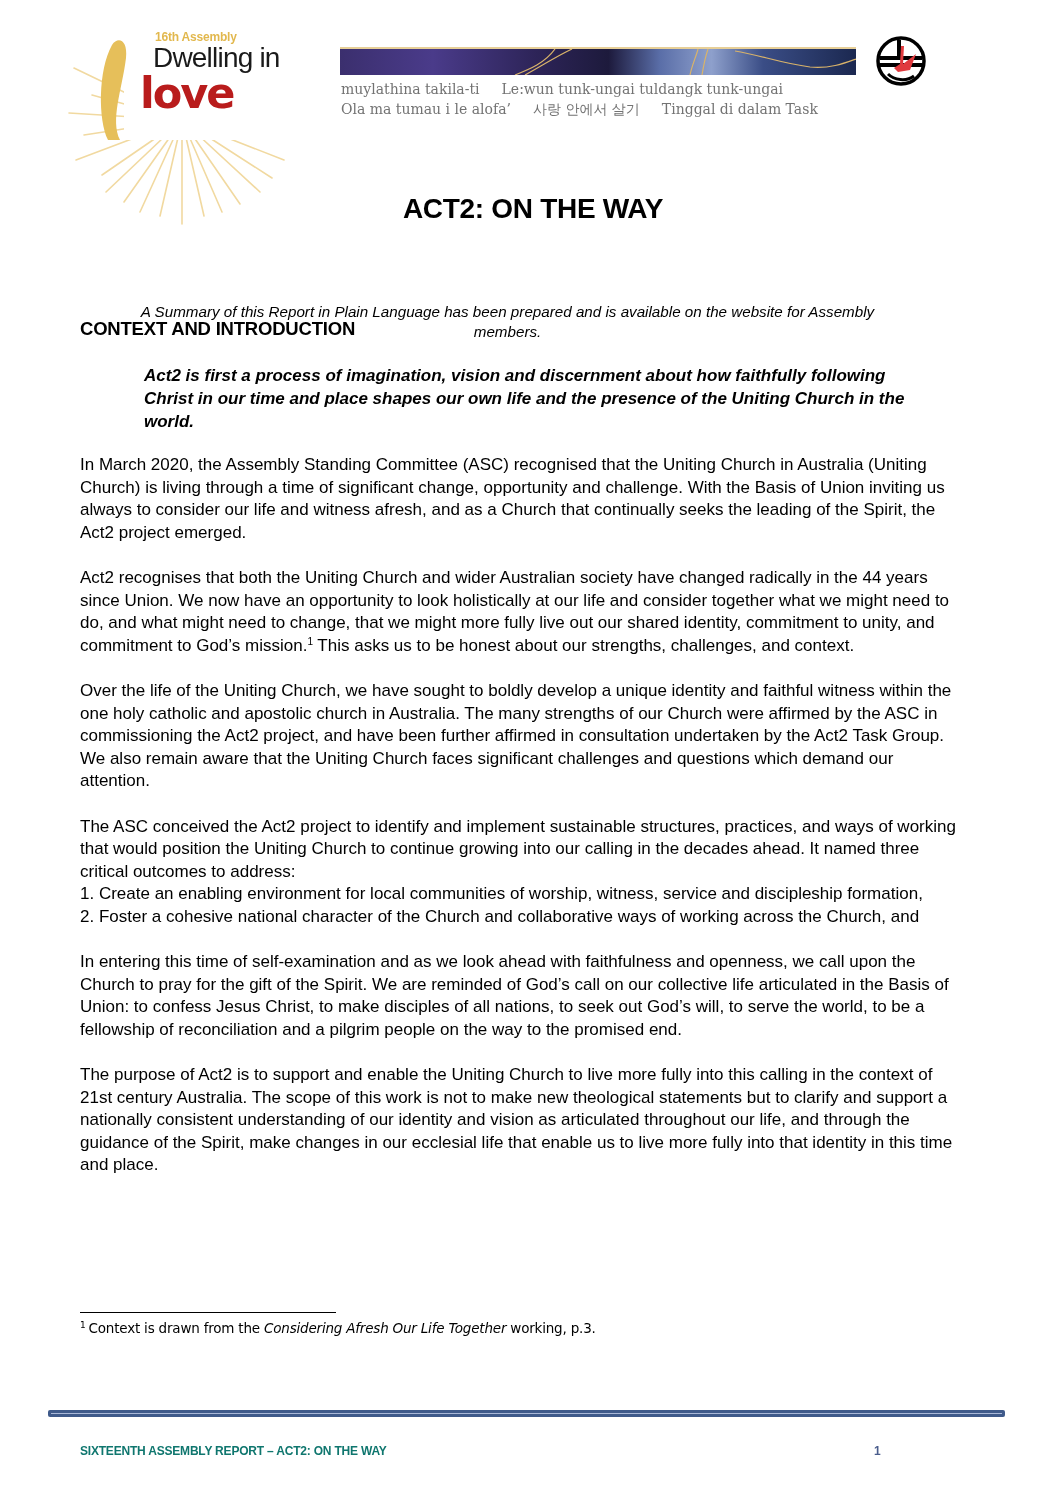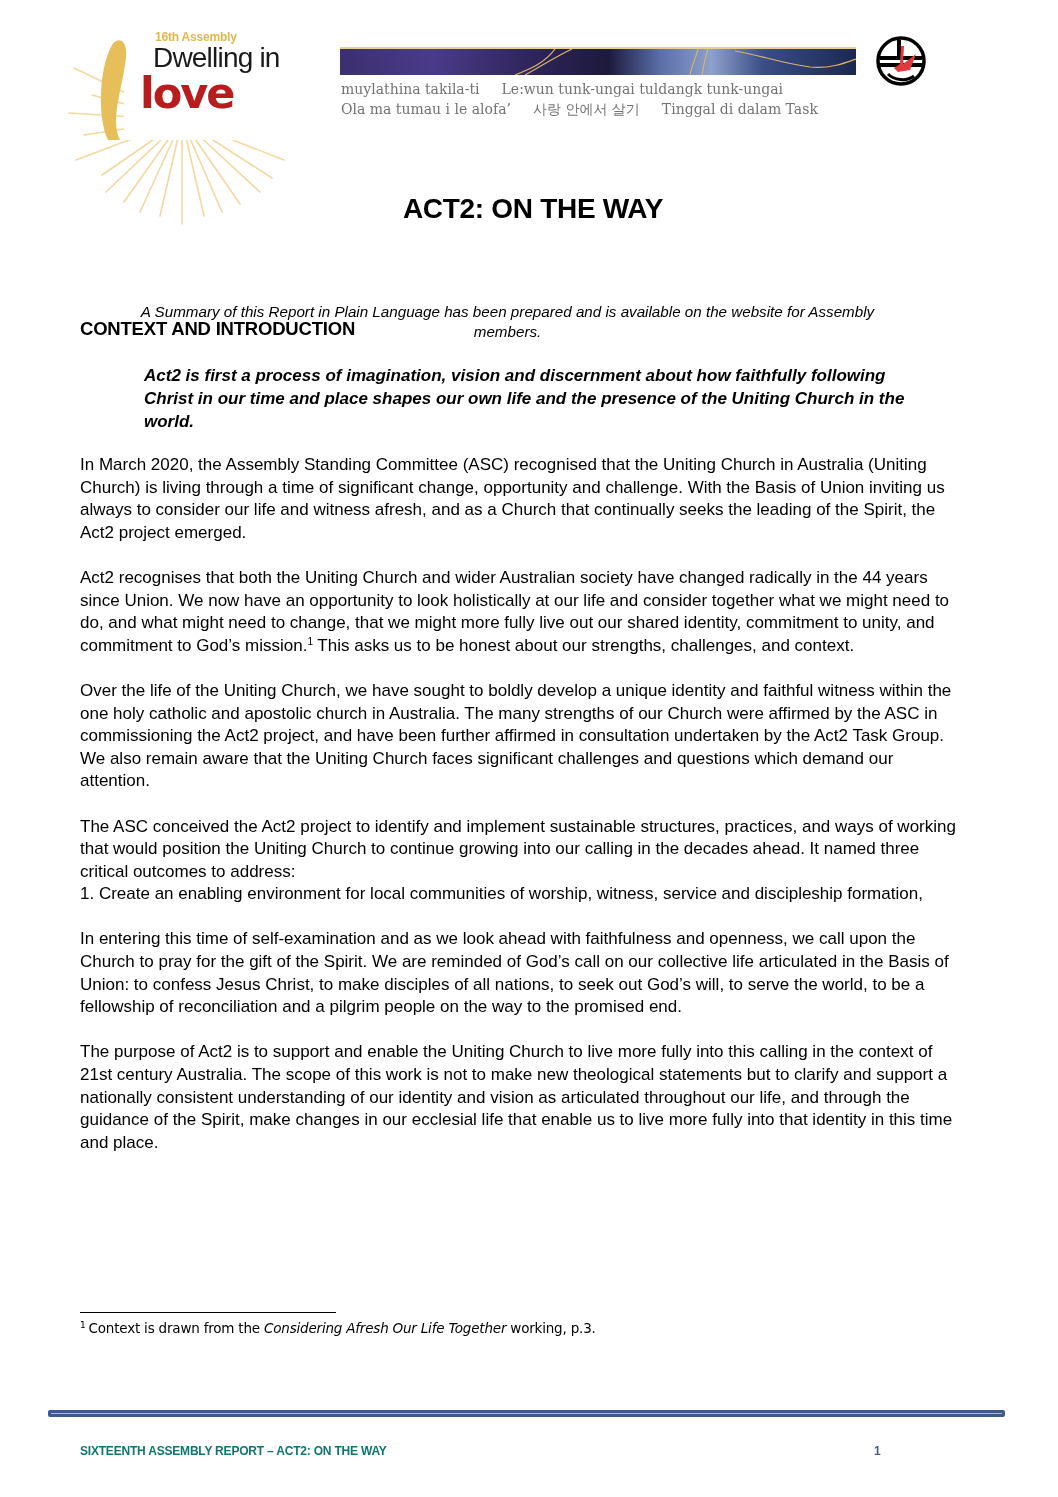--- a/index.html
+++ b/index.html
@@ -114,20 +114,21 @@
 
 <div class="quote">Act2 is first a process of imagination, vision and discernment about how faithfully following Christ in our time and place shapes our own life and the presence of the Uniting Church in the world.</div>
 
 <div class="body">
   <p>In March 2020, the Assembly Standing Committee (ASC) recognised that the Uniting Church in Australia (Uniting Church) is living through a time of significant change, opportunity and challenge. With the Basis of Union inviting us always to consider our life and witness afresh, and as a Church that continually seeks the leading of the Spirit, the Act2 project emerged.</p>
   <p><span>Act2 recognises that both the Uniting Church and wider Australian society have changed radically in the 44 years since Union. We now have an opportunity to look holistically at our life and consider together what we might need to do, and what might need to change, that we might more fully live out our shared identity, commitment to unity, and commitment to God’s mission.</span><sup>1</sup><span> This asks us to be honest about our strengths, challenges, and context.</span></p>
   <p>Over the life of the Uniting Church, we have sought to boldly develop a unique identity and faithful witness within the one holy catholic and apostolic church in Australia. The many strengths of our Church were affirmed by the ASC in commissioning the Act2 project, and have been further affirmed in consultation undertaken by the Act2 Task Group. We also remain aware that the Uniting Church faces significant challenges and questions which demand our attention.</p>
   <p>
     <span class="list-item">The ASC conceived the Act2 project to identify and implement sustainable structures, practices, and ways of working that would position the Uniting Church to continue growing into our calling in the decades ahead. It named three critical outcomes to address:</span>
     <span class="list-item">1.  Create an enabling environment for local communities of worship, witness, service and discipleship formation,</span>
+    <span class="list-item">2.  Foster a cohesive national character of the Church and collaborative ways of working across the Church, and</span>
   </p>
   <p>In entering this time of self-examination and as we look ahead with faithfulness and openness, we call upon the Church to pray for the gift of the Spirit. We are reminded of God’s call on our collective life articulated in the Basis of Union: to confess Jesus Christ, to make disciples of all nations, to seek out God’s will, to serve the world, to be a fellowship of reconciliation and a pilgrim people on the way to the promised end.</p>
   <p>The purpose of Act2 is to support and enable the Uniting Church to live more fully into this calling in the context of 21st century Australia. The scope of this work is not to make new theological statements but to clarify and support a nationally consistent understanding of our identity and vision as articulated throughout our life, and through the guidance of the Spirit, make changes in our ecclesial life that enable us to live more fully into that identity in this time and place.</p>
 </div>
 
 <div class="fn-rule"></div>
 <div class="footnote"><sup>1</sup><span>Context is drawn from the </span><i>Considering Afresh Our Life Together</i><span> working, p.3.</span></div>
 
 <div class="footer-bar"></div>
 <div class="footer-text">SIXTEENTH ASSEMBLY REPORT – ACT2: ON THE WAY</div>

